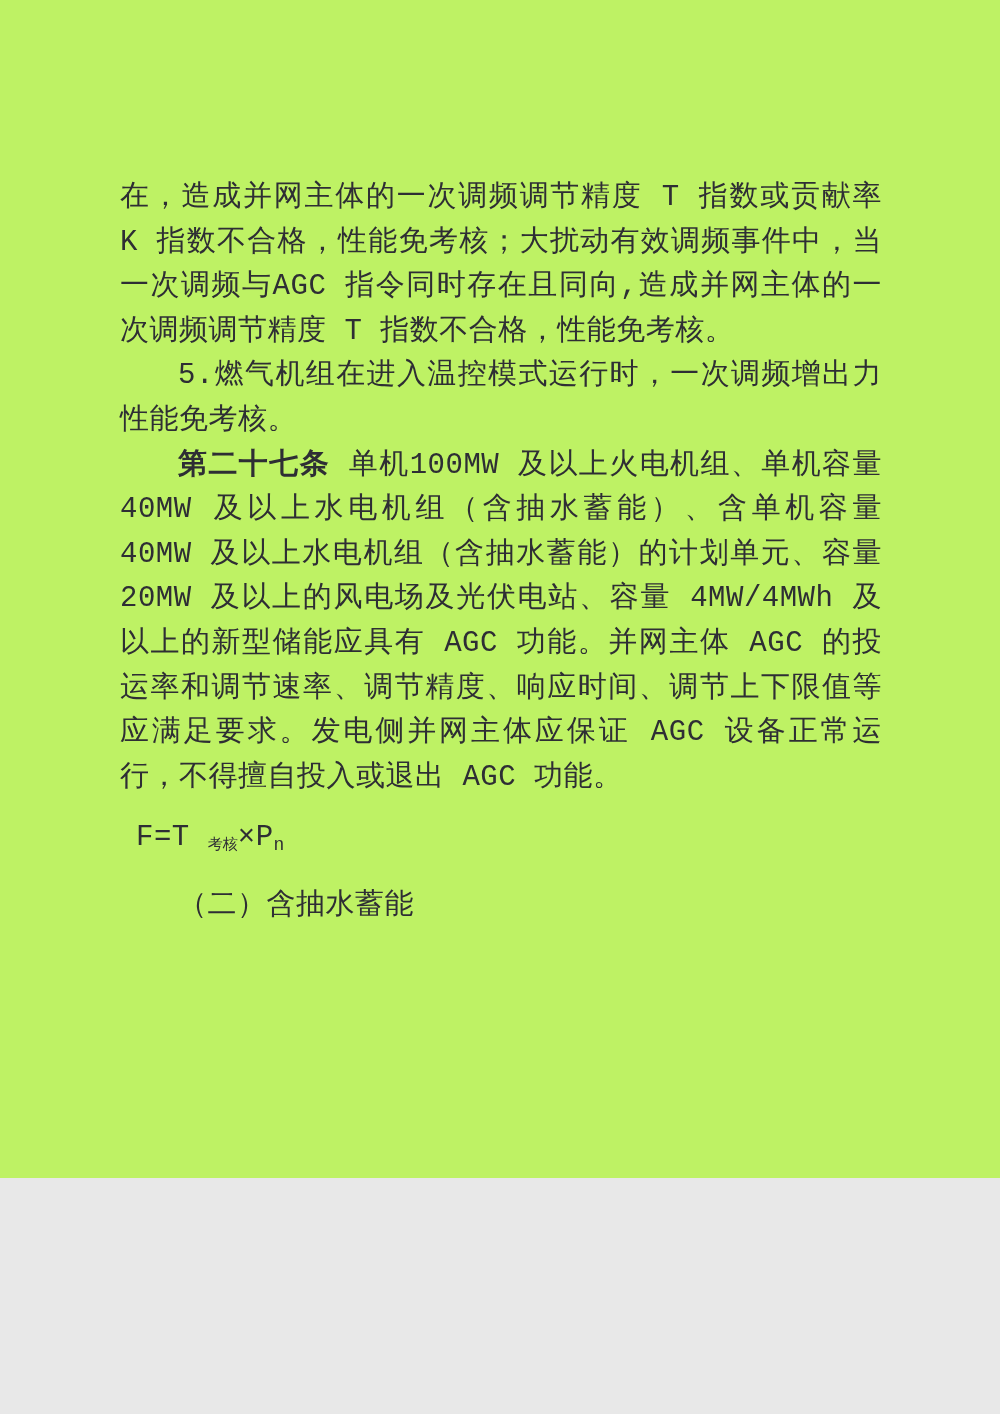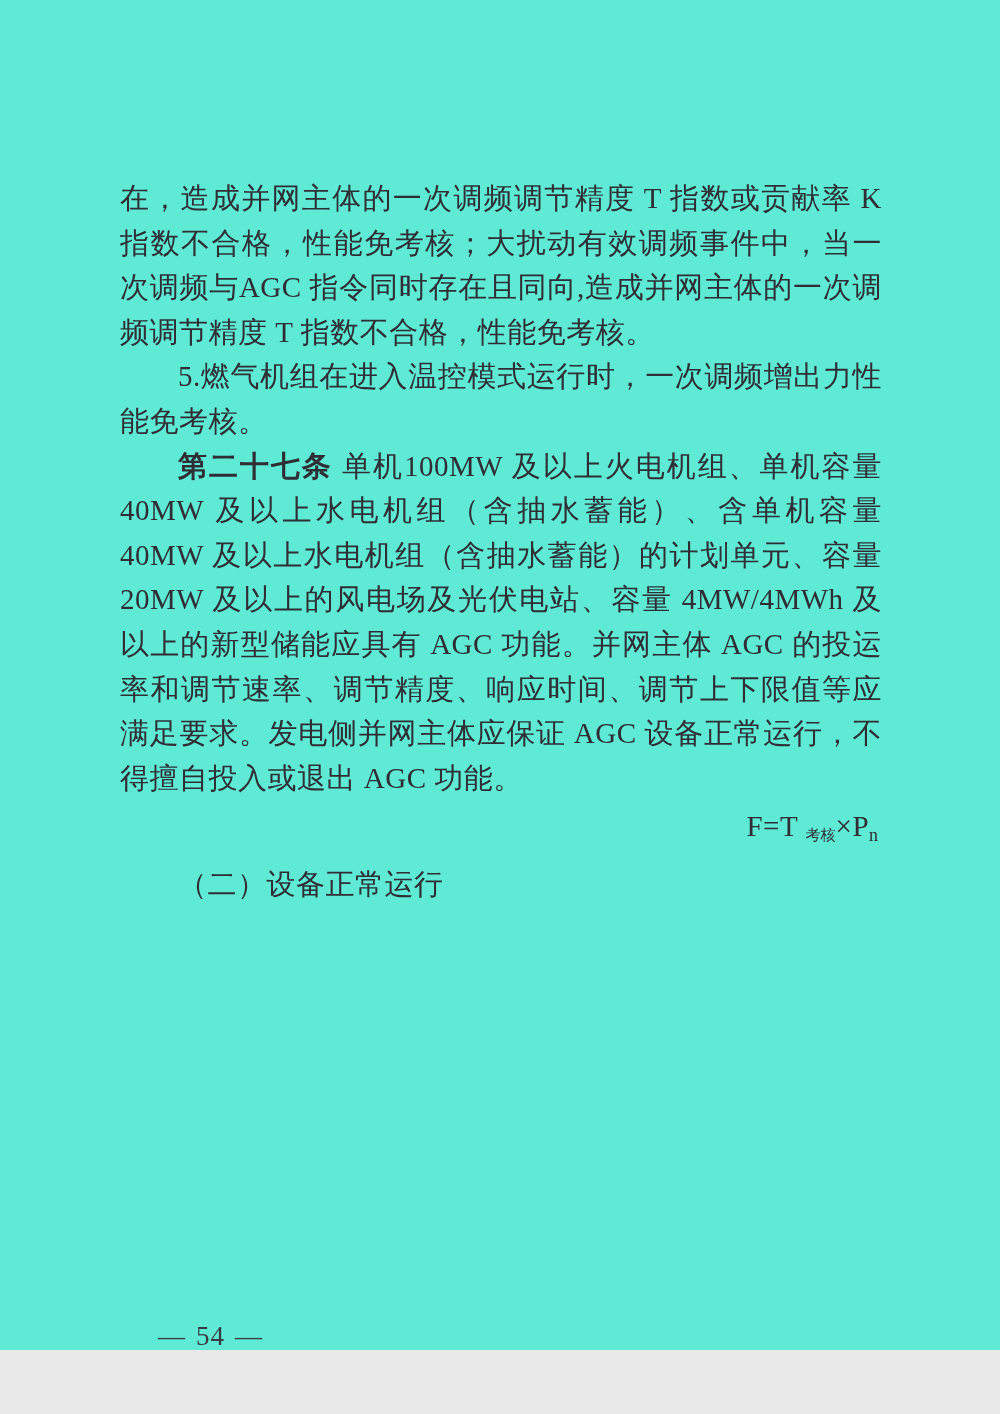--- a/index.html
+++ b/index.html
@@ -3,25 +3,25 @@
 <meta charset="utf-8">
 <style>
   html, body {
     margin: 0;
     padding: 0;
     background: #e8e8e8;
   }
   .page {
     position: relative;
     width: 1000px;
-    height: 1350px;
+    height: 1178px;
     margin: 0 auto;
-    background: #5eead4;
+    background: #bef264;
     overflow: hidden;
-    font-family: Liberation Serif, serif;
+    font-family: Liberation Mono, monospace;
     color: #2e2e34;
   }
   .content {
     position: absolute;
     top: 176px;
     left: 120px;
     width: 762px;
     font-size: 29px;
     line-height: 44.6px;
     text-align: justify;
@@ -34,22 +34,22 @@
   .indent {
     text-indent: 2em;
   }
   .no-indent {
     text-indent: 0;
   }
   .lead-bold {
     font-weight: bold;
   }
   .formula {
-    margin: 4px;
-    text-align: right;
+    margin: 16px;
+    text-align: left;
     text-indent: 0;
   }
   .formula-2 {
     transform: translateX(18px);
   }
   sub.small-cjk {
     font-size: 0.52em;
     vertical-align: -0.25em;
     letter-spacing: 0;
   }
@@ -82,21 +82,21 @@
 
     <p class="para indent">5.燃气机组在进入温控模式运行时，一次调频增出力性能免考核。</p>
 
     <p class="para indent"><span class="lead-bold">第二十七条</span><span> 单机100MW 及以上火电机组、单机容量40MW 及以上水电机组（含抽水蓄能）、含单机容量 40MW 及以上水电机组（含抽水蓄能）的计划单元、容量 20MW 及以上的风电场及光伏电站、容量 4MW/4MWh 及以上的新型储能应具有 AGC 功能。并网主体 AGC 的投运率和调节速率、调节精度、响应时间、调节上下限值等应满足要求。发电侧并网主体应保证 AGC 设备正常运行，不得擅自投入或退出 AGC 功能。</span></p>
 
 
 
     <p class="formula"><span>F=T </span><sub class="small-cjk">考核</sub><span>×P</span><sub class="small-latin">n</sub></p>
 
 
-    <p class="para indent">（二）设备正常运行</p>
+    <p class="para indent">（二）含抽水蓄能</p>
 
 
 
 
   </div>
 
   <div class="footer"><span class="dash">—</span><span>54</span><span class="dash">—</span></div>
 </div>
 
 </body></html>

